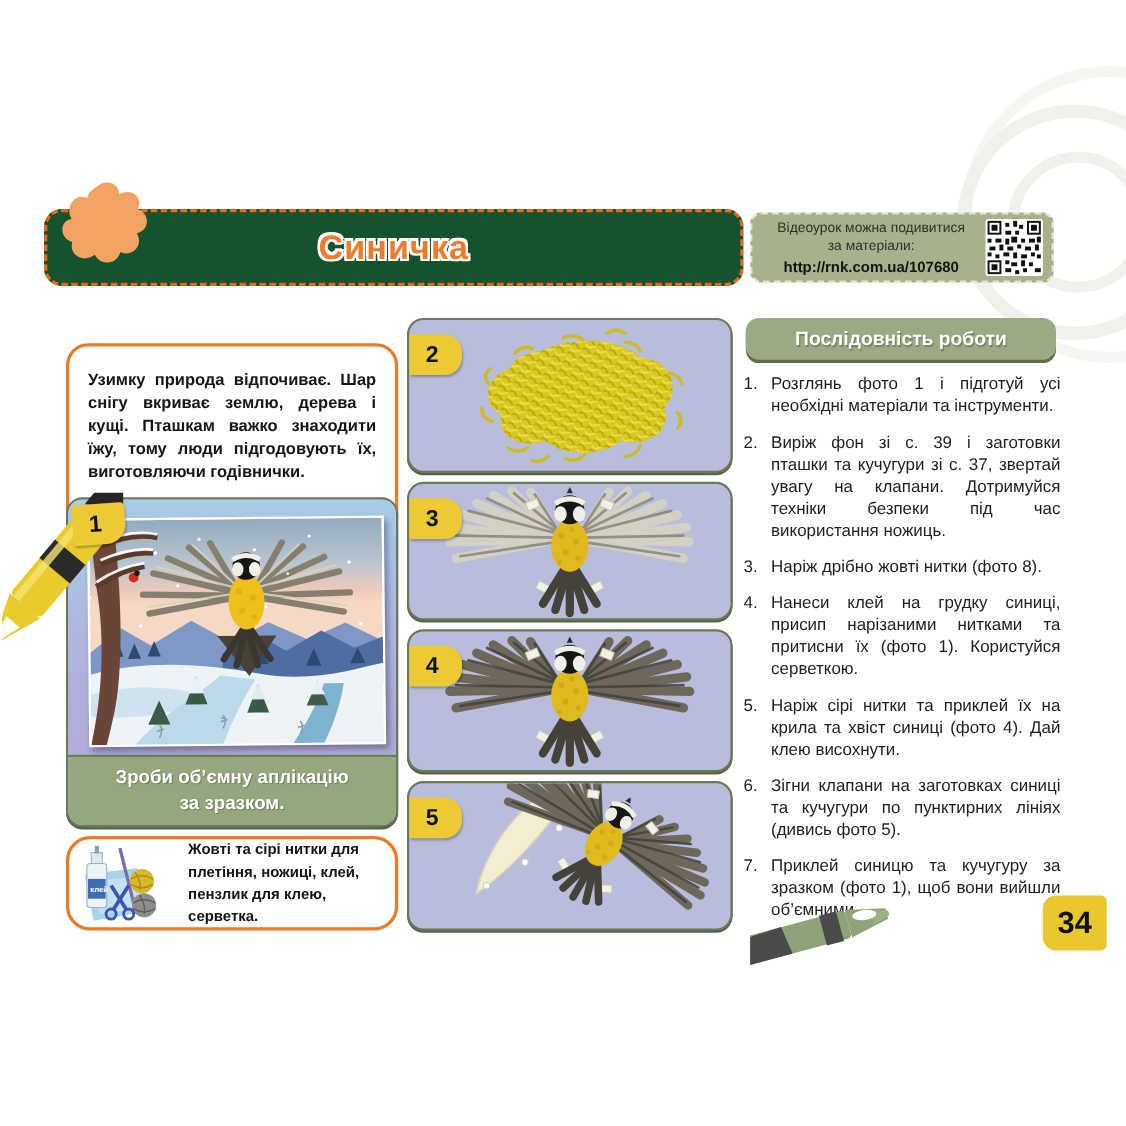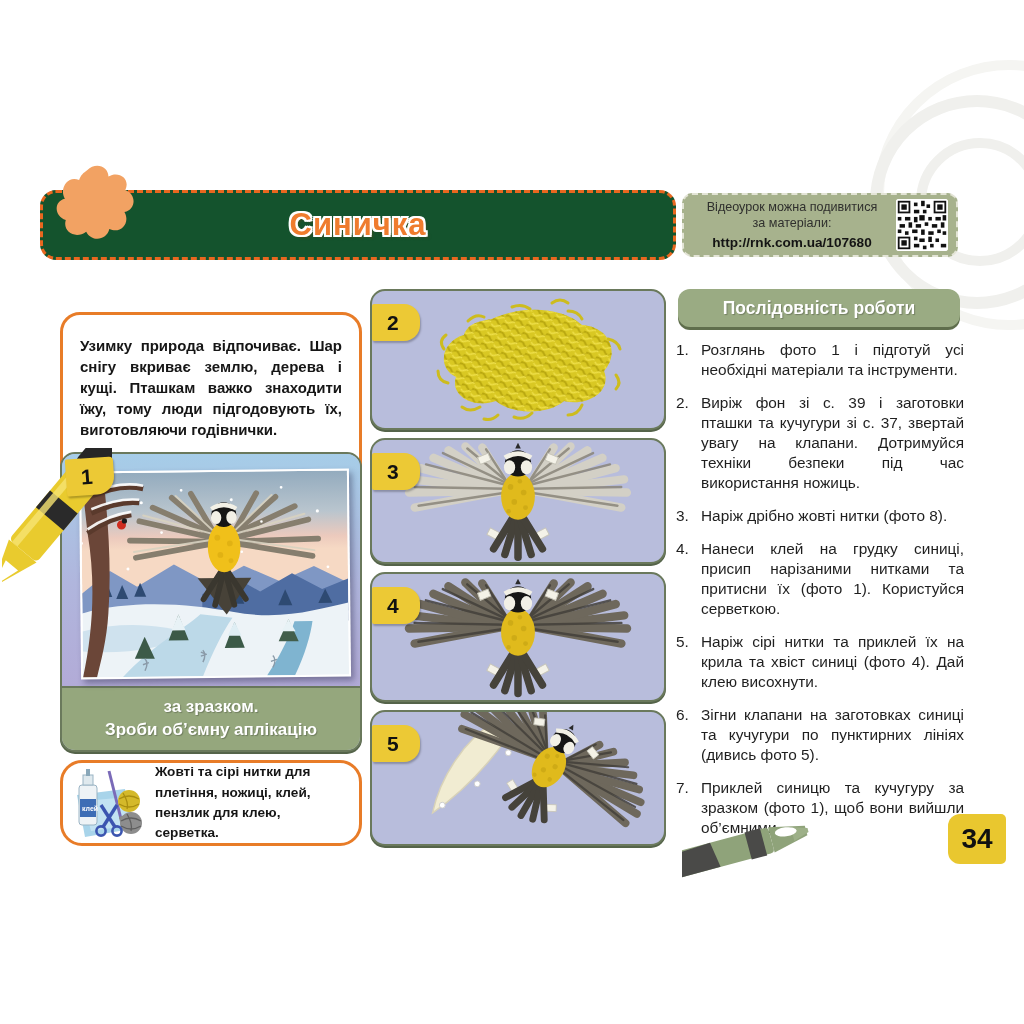--- a/index.html
+++ b/index.html
@@ -74,21 +74,21 @@
   }
   .scene svg{display:block;width:100%;height:100%;}
 
   .panel2{left:370px;top:289px;width:296px;height:141px;}
   .panel3{left:370px;top:438px;width:296px;height:126px;}
   .panel4{left:370px;top:572px;width:296px;height:130px;}
   .panel5{left:370px;top:710px;width:296px;height:136px;}
   .panel .fill-svg{position:absolute;inset:0;width:100%;height:100%;}
 
   
-  .materials{left:60px;top:760px;width:302px;height:86px;display:flex;align-items:center;gap:0;padding:6px 12px 6px 8px;border-radius:22px;}
+  .materials{left:60px;top:760px;width:302px;height:86px;display:flex;align-items:center;gap:16px;padding:6px 12px 6px 8px;border-radius:22px;}
   .materials .mtext{flex:1;font-size:13.6px;font-weight:bold;line-height:1.5;color:#161616;}
   .materials svg{flex:0 0 auto;}
 
   
   .seq-header{
     left:678px;top:289px;width:282px;height:38px;background:#9aab83;border-radius:12px;
     box-shadow:0 3px 0 #5f6e4c;color:#fff;font-weight:bold;font-size:17.5px;
     text-align:center;line-height:38px;text-shadow:1px 1px 1px rgba(0,0,0,.25);
   }
   .steps{left:676px;top:340px;width:288px;}
@@ -373,22 +373,22 @@
           <circle cx="80" cy="60" r="1.4"></circle>
             <circle cx="220, " cy="70" r="1.3"></circle>
             <circle cx="46" cy="96" r="1.5"></circle>
           <circle cx="246" cy="96" r="1.4"></circle>
             <circle cx="160" cy="80" r="1.3"></circle>
         </g>
       </svg>
     </div>
   </div>
   <div class="caption">
+    <span>Зроби об’ємну аплікацію</span>
     <span>за зразком.</span>
-    <span>Зроби об’ємну аплікацію</span>
   </div>
 </div>
 
 <div class="abs orange-box materials">
   <svg width="84" height="72" viewBox="0 0 84 72">
     <polygon points="6,28 54,22 60,62 14,70" fill="#a8d4ea"></polygon>
     <polygon points="12,34 58,30 62,58 20,64" fill="#c2e2f2"></polygon>
     <g>
       <rect x="8" y="18" width="18" height="40" rx="3" fill="#eef3f6" stroke="#9ab4c4"></rect>
       <rect x="12" y="8" width="10" height="10" fill="#dfe9ee" stroke="#9ab4c4"></rect>

